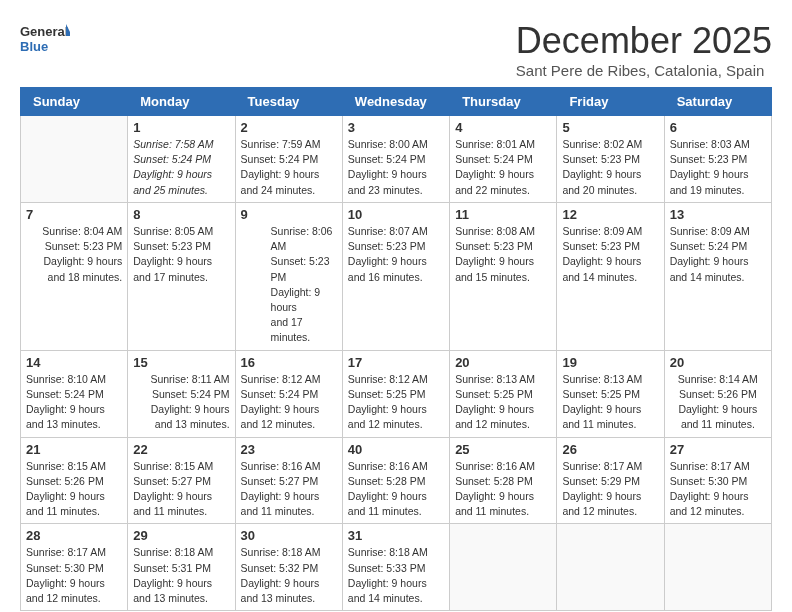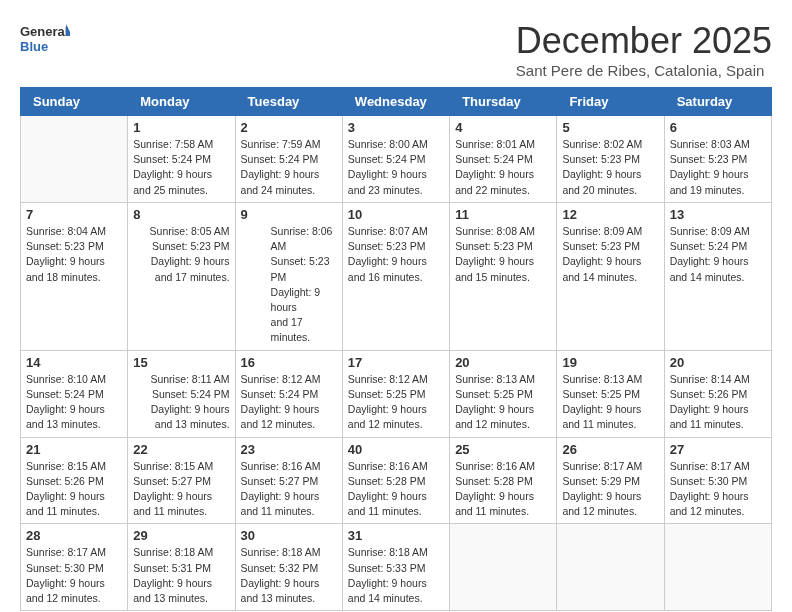--- a/index.html
+++ b/index.html
@@ -99,21 +99,21 @@
           <th>Thursday</th>
           <th>Friday</th>
           <th>Saturday</th>
         </tr>
     </thead>
     <tbody id="calendar-body">
     <tr>
           <td class="empty"></td>
           <td>
             <span class="day-number">1</span>
-            <div class="day-info" style="white-space: pre-line;">Sunrise: 7:58 AM
+            <div class="day-info" style="white-space: pre-line; font-style: italic;">Sunrise: 7:58 AM
 Sunset: 5:24 PM
 Daylight: 9 hours
 and 25 minutes.</div>
           </td>
           <td>
             <span class="day-number">2</span>
             <div class="day-info" style="white-space: pre-line;">Sunrise: 7:59 AM
 Sunset: 5:24 PM
 Daylight: 9 hours
 and 24 minutes.</div>
@@ -143,28 +143,28 @@
             <span class="day-number">6</span>
             <div class="day-info" style="white-space: pre-line;">Sunrise: 8:03 AM
 Sunset: 5:23 PM
 Daylight: 9 hours
 and 19 minutes.</div>
           </td>
         </tr>
         <tr>
           <td>
             <span class="day-number">7</span>
-            <div class="day-info" style="white-space: pre-line;">Sunrise: 8:04 AM
+            <div class="day-info" style="white-space: pre-line; text-align: right;">Sunrise: 8:04 AM
 Sunset: 5:23 PM
 Daylight: 9 hours
 and 18 minutes.</div>
           </td>
           <td>
             <span class="day-number">8</span>
-            <div class="day-info" style="white-space: pre-line; text-align: right;">Sunrise: 8:05 AM
+            <div class="day-info" style="white-space: pre-line;">Sunrise: 8:05 AM
 Sunset: 5:23 PM
 Daylight: 9 hours
 and 17 minutes.</div>
           </td>
           <td>
             <span class="day-number">9</span>
             <div class="day-info" style="white-space: pre-line; margin-left: 30px;">Sunrise: 8:06 AM
 Sunset: 5:23 PM
 Daylight: 9 hours
 and 17 minutes.</div>
@@ -236,21 +236,21 @@
           </td>
           <td>
             <span class="day-number">19</span>
             <div class="day-info" style="white-space: pre-line;">Sunrise: 8:13 AM
 Sunset: 5:25 PM
 Daylight: 9 hours
 and 11 minutes.</div>
           </td>
           <td>
             <span class="day-number">20</span>
-            <div class="day-info" style="white-space: pre-line;">Sunrise: 8:14 AM
+            <div class="day-info" style="white-space: pre-line; text-align: center;">Sunrise: 8:14 AM
 Sunset: 5:26 PM
 Daylight: 9 hours
 and 11 minutes.</div>
           </td>
         </tr>
         <tr>
           <td>
             <span class="day-number">21</span>
             <div class="day-info" style="white-space: pre-line;">Sunrise: 8:15 AM
 Sunset: 5:26 PM

